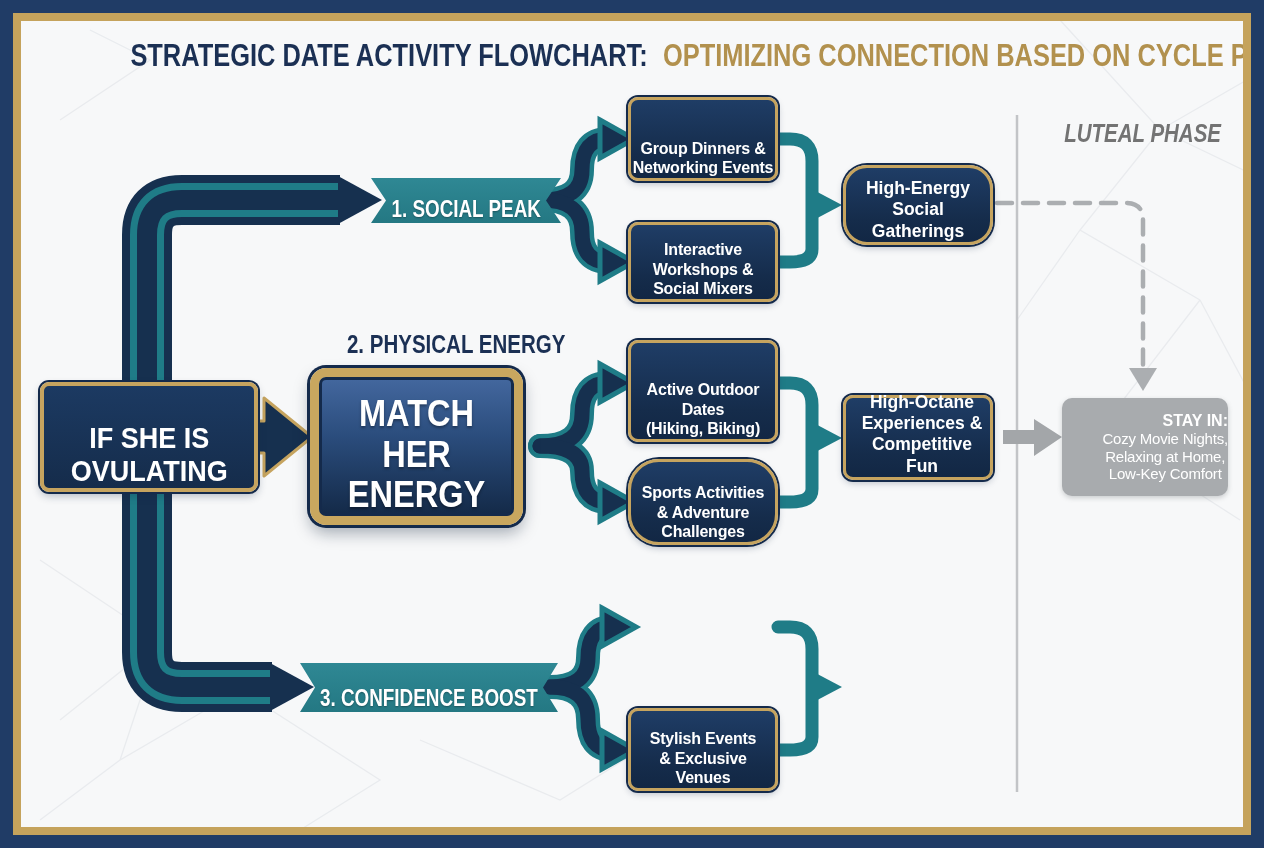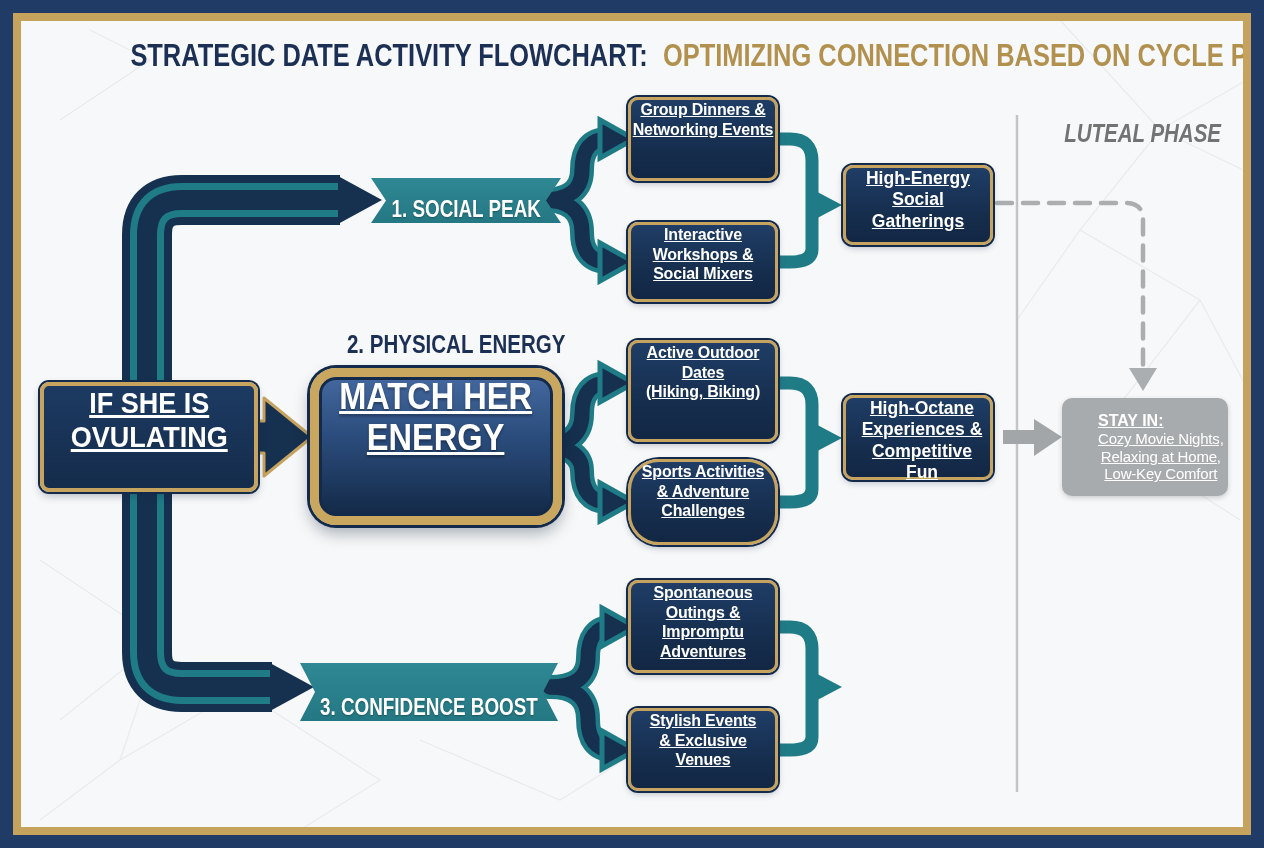--- a/index.html
+++ b/index.html
@@ -13,65 +13,65 @@
   
   .frame{position:absolute;inset:0;border:13px solid #203c66;pointer-events:none;z-index:50;}
   .goldframe{position:absolute;inset:13px;border:8px solid #c5a35c;pointer-events:none;z-index:50;}
   
   .title{position:absolute;left:0;right:0;top:38px;text-align:center;z-index:10;
     font-weight:bold;font-size:31px;letter-spacing:0px;white-space:nowrap;}
   .cond{display:inline-block;transform:scaleX(.82);transform-origin:50% 50%;}
   .t-dark{color:#1b3054;}
   .t-gold{color:#b2914e;margin-left:10px;}
   
-  .node{position:absolute;display:flex;align-items:flex-start;justify-content:center;
-    text-align:center;color:#fff;border-radius:10px;z-index:10;text-decoration:underline;}
+  .node{position:absolute;display:flex;align-items:flex-end;justify-content:center;
+    text-align:center;color:#fff;border-radius:10px;z-index:10;}
   .pre{white-space:pre-line;}
   .opt,.out{
     width:150px;left:628px;
     background:linear-gradient(180deg,#1f3d66 0%,#152c4b 70%,#122744 100%);
     border:3px solid #c6a45f;
     box-shadow:0 0 0 2px #142a4b,0 3px 7px rgba(20,40,70,.28);
   }
   .opt{font-weight:bold;font-size:16px;line-height:1.22;letter-spacing:-.2px;}
   .out{left:843px;font-weight:bold;font-size:17.5px;line-height:1.22;}
   .opt-1a{top:97px;height:84px;}
   .opt-1b{top:222px;height:80px;}
   .opt-2a{top:340px;height:102px;}
   .opt-2b{top:459px;height:86px;border-radius:31px;}
   .opt-3a{top:580px;height:93px;}
   .opt-3b{top:708px;height:83px;}
-  .out-1{top:165px;height:80px;}
+  .out-1{top:165px;height:80px;border-radius:24px;}
   .out-2{top:395px;height:85px;padding-left:8px;}
   .out-3{top:645px;height:84px;}
   
   .start{left:40px;top:382px;width:218px;height:110px;border-radius:9px;
     background:linear-gradient(180deg,#1c3a62 0%,#152c4b 100%);
     border:4px solid #c6a45f;
     box-shadow:0 0 0 2px #142a4b,0 4px 8px rgba(20,40,70,.3);
     font-weight:bold;font-size:30px;line-height:1.12;}
   
-  .hub{left:310px;top:368px;width:252px;height:157px;border-radius:26px;
+  .hub{left:310px;top:368px;width:213px;height:157px;border-radius:16px;
     background:linear-gradient(180deg,#44689f 0%,#2b4d7d 42%,#132947 100%);
     border:9px solid #c9a75f;
     box-shadow:0 0 0 3px #142a4b,inset 0 0 0 3px #142a4b,0 8px 16px rgba(10,25,50,.35);
     font-weight:bold;font-size:37px;line-height:1.1;
     text-shadow:0 2px 3px rgba(0,0,0,.35);}
   
   .phase-label{position:absolute;z-index:10;font-weight:bold;font-size:25px;color:#1b3054;
     text-align:right;white-space:nowrap;}
   .label2{left:323px;top:330px;width:220px;}
   
   .banner{position:absolute;z-index:9;display:flex;align-items:flex-end;justify-content:center;
     background:linear-gradient(180deg,#2f8894 0%,#247883 100%);
     color:#fff;font-weight:bold;font-size:23px;white-space:nowrap;
     clip-path:polygon(0 0,100% 0,calc(100% - 15px) 50%,100% 100%,0 100%,15px 50%);
     text-shadow:0 1px 2px rgba(0,0,0,.3);}
   .banner1{left:371px;top:178px;width:190px;height:45px;}
-  .banner3{left:300px;top:663px;width:258px;height:58px;}
+  .banner3{left:300px;top:663px;width:258px;height:49px;}
   
   .luteal-h{position:absolute;left:1047px;top:119px;width:180px;text-align:center;z-index:10;
     font-weight:bold;font-size:25px;color:#737373;white-space:nowrap;font-style:italic;}
   .stay{left:1062px;top:398px;width:166px;height:98px;background:#a8abae;border-radius:10px;
     flex-direction:column;z-index:10;box-shadow:0 2px 5px rgba(100,105,110,.3);padding-left:36px;}
   .stay-title{font-weight:bold;font-size:16px;line-height:1.2;}
   .stay-body{font-size:15px;line-height:1.18;letter-spacing:-.2px;}
 </style>
 </head>
 <body>
@@ -187,26 +187,20 @@
   <div class="node opt opt-2a">
     <span class="pre">Active Outdoor
 Dates
 (Hiking, Biking)</span>
   </div>
   <div class="node opt opt-2b">
     <span class="pre">Sports Activities
 &amp; Adventure
 Challenges</span>
   </div>
-  <div class="node opt opt-3a">
-    <span class="pre">Spontaneous
-Outings &amp;
-Impromptu
-Adventures</span>
-  </div>
   <div class="node opt opt-3b">
     <span class="pre">Stylish Events
 &amp; Exclusive
 Venues</span>
   </div>
 
   <div class="node out out-1">
     <span class="pre">High-Energy
 Social
 Gatherings</span>

